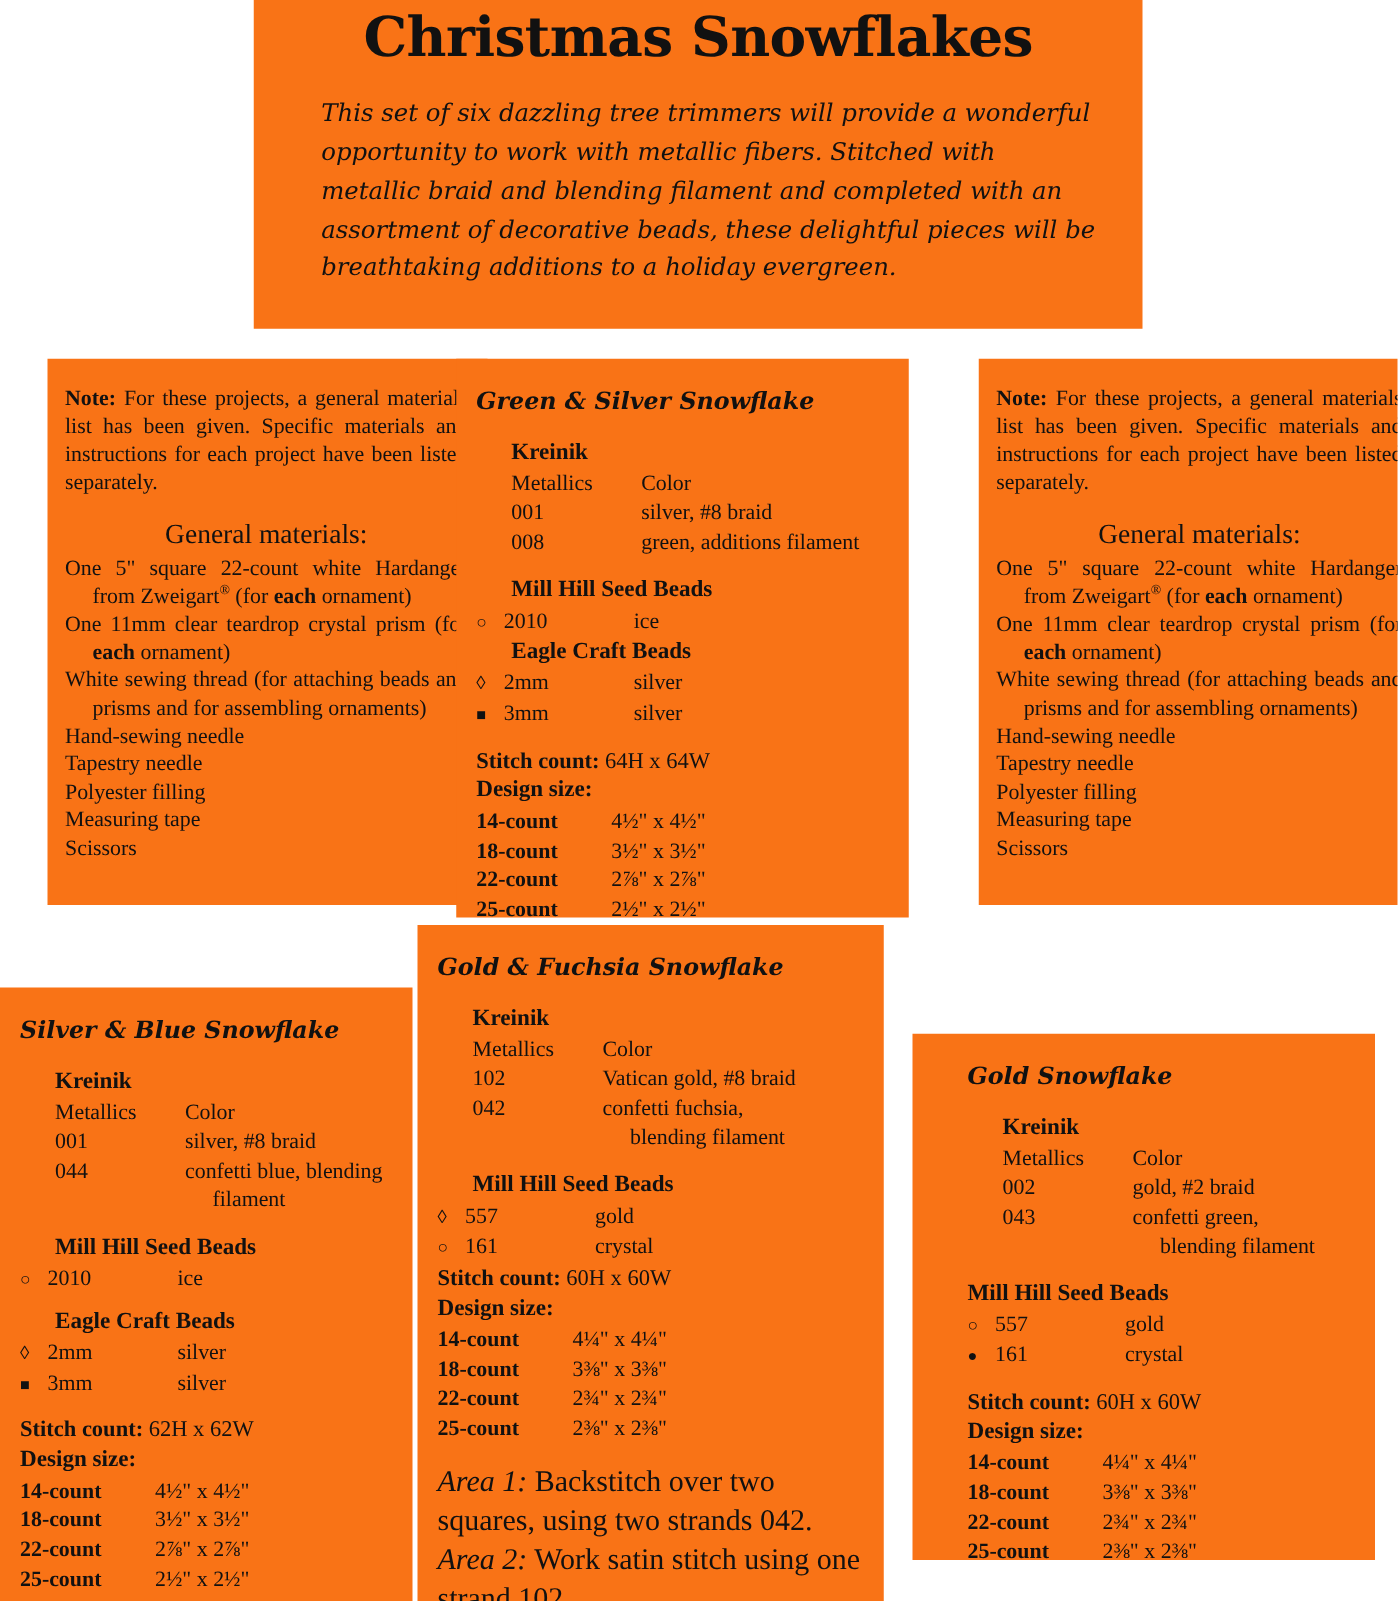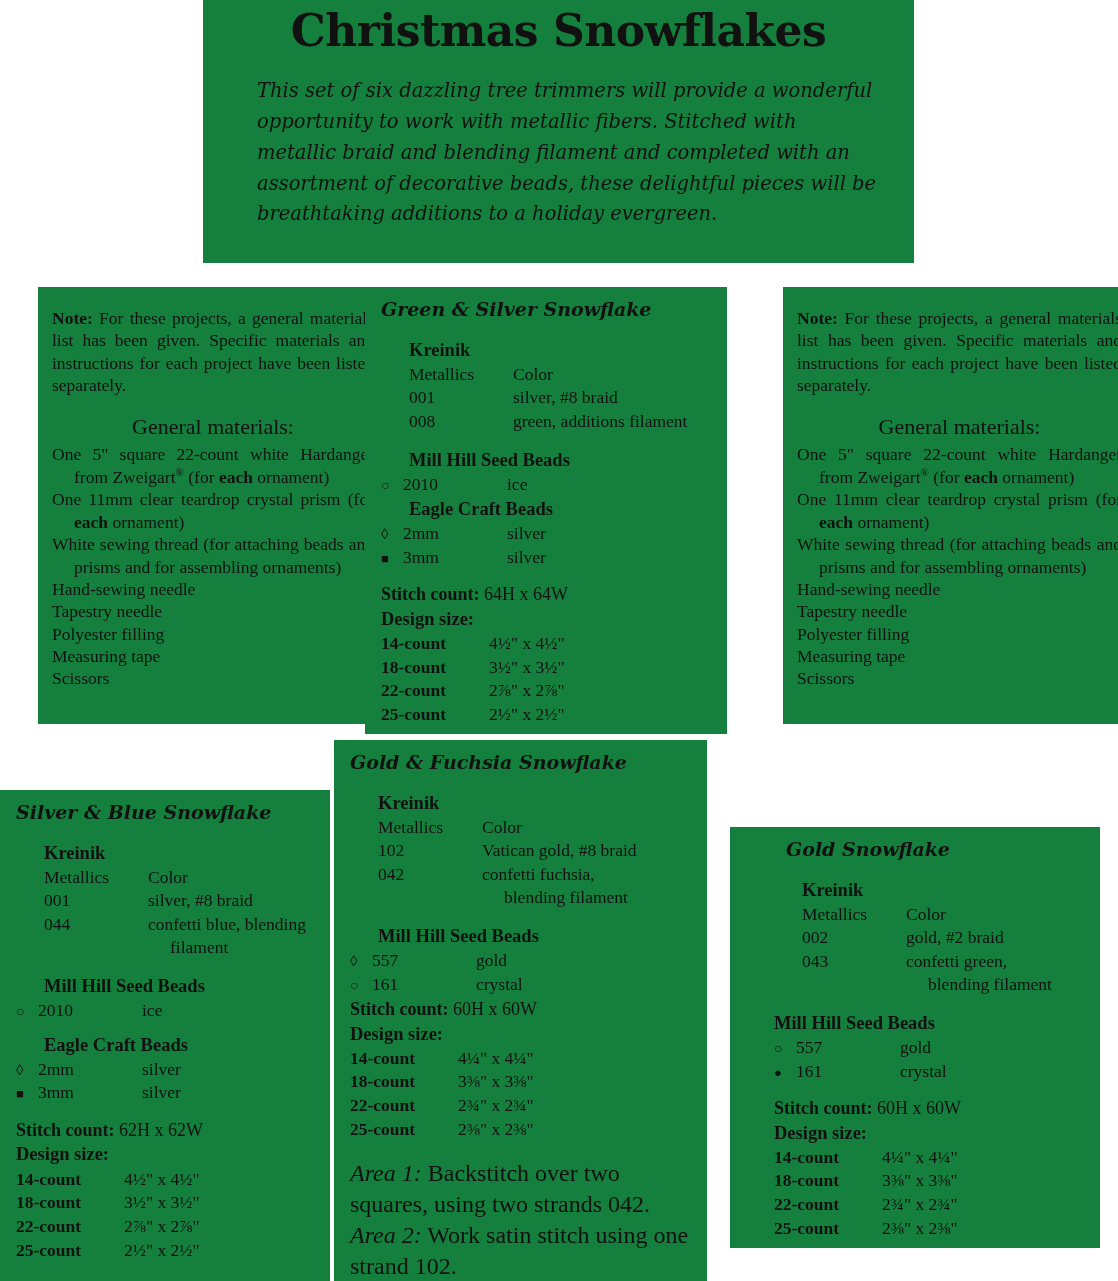--- a/index.html
+++ b/index.html
@@ -10,21 +10,21 @@
   body {
     width: 1118px;
     height: 1281px;
     position: relative;
     font-family: "Liberation Serif", serif;
     color: #111;
     overflow: hidden;
   }
   .panel {
     position: absolute;
-    background: #15803d;
+    background: #f97316;
     box-sizing: border-box;
   }
   
   #title-panel {
     left: 203px;
     top: 0px;
     width: 711px;
     height: 263px;
     padding: 6px 24px 10px 24px;
   }
@@ -70,21 +70,21 @@
     padding-left: 22px;
     text-indent: -22px;
     text-align: justify;
   }
   .hang.nojust { text-align: left; }
   .sup { font-size: 11px; vertical-align: super; }
   
   .recipe {
     font-size: 17.5px;
     line-height: 1.3;
-    padding: 8px 16px;
+    padding: 20px 16px;
   }
   .recipe h2 {
     font-family: "DejaVu Serif", serif;
     font-style: italic;
     font-weight: bold;
     font-size: 19px;
     margin: 2px 0 16px 0;
   }
   .grp { margin-left: 28px; }
   .grp-title {
@@ -359,21 +359,21 @@
         </tr>
     <tr>
           <td class="s1">25-count</td>
           <td>2½" x 2½"</td>
         </tr>
   </tbody>
     </table>
 </div>
 
 <div class="panel recipe" id="gold-snow">
-  <h2 style="margin-left:40px;">Gold Snowflake</h2>
+  <h2 style="margin-left:28px;">Gold Snowflake</h2>
   <div class="grp" style="margin-left:56px;">
     <div class="grp-title">Kreinik</div>
     <table class="cols">
       <tbody>
           <tr>
         <td class="c1 bold">Metallics</td>
         <td class="c2 bold">Color</td>
       </tr>
       <tr>
         <td class="c1">002</td>

